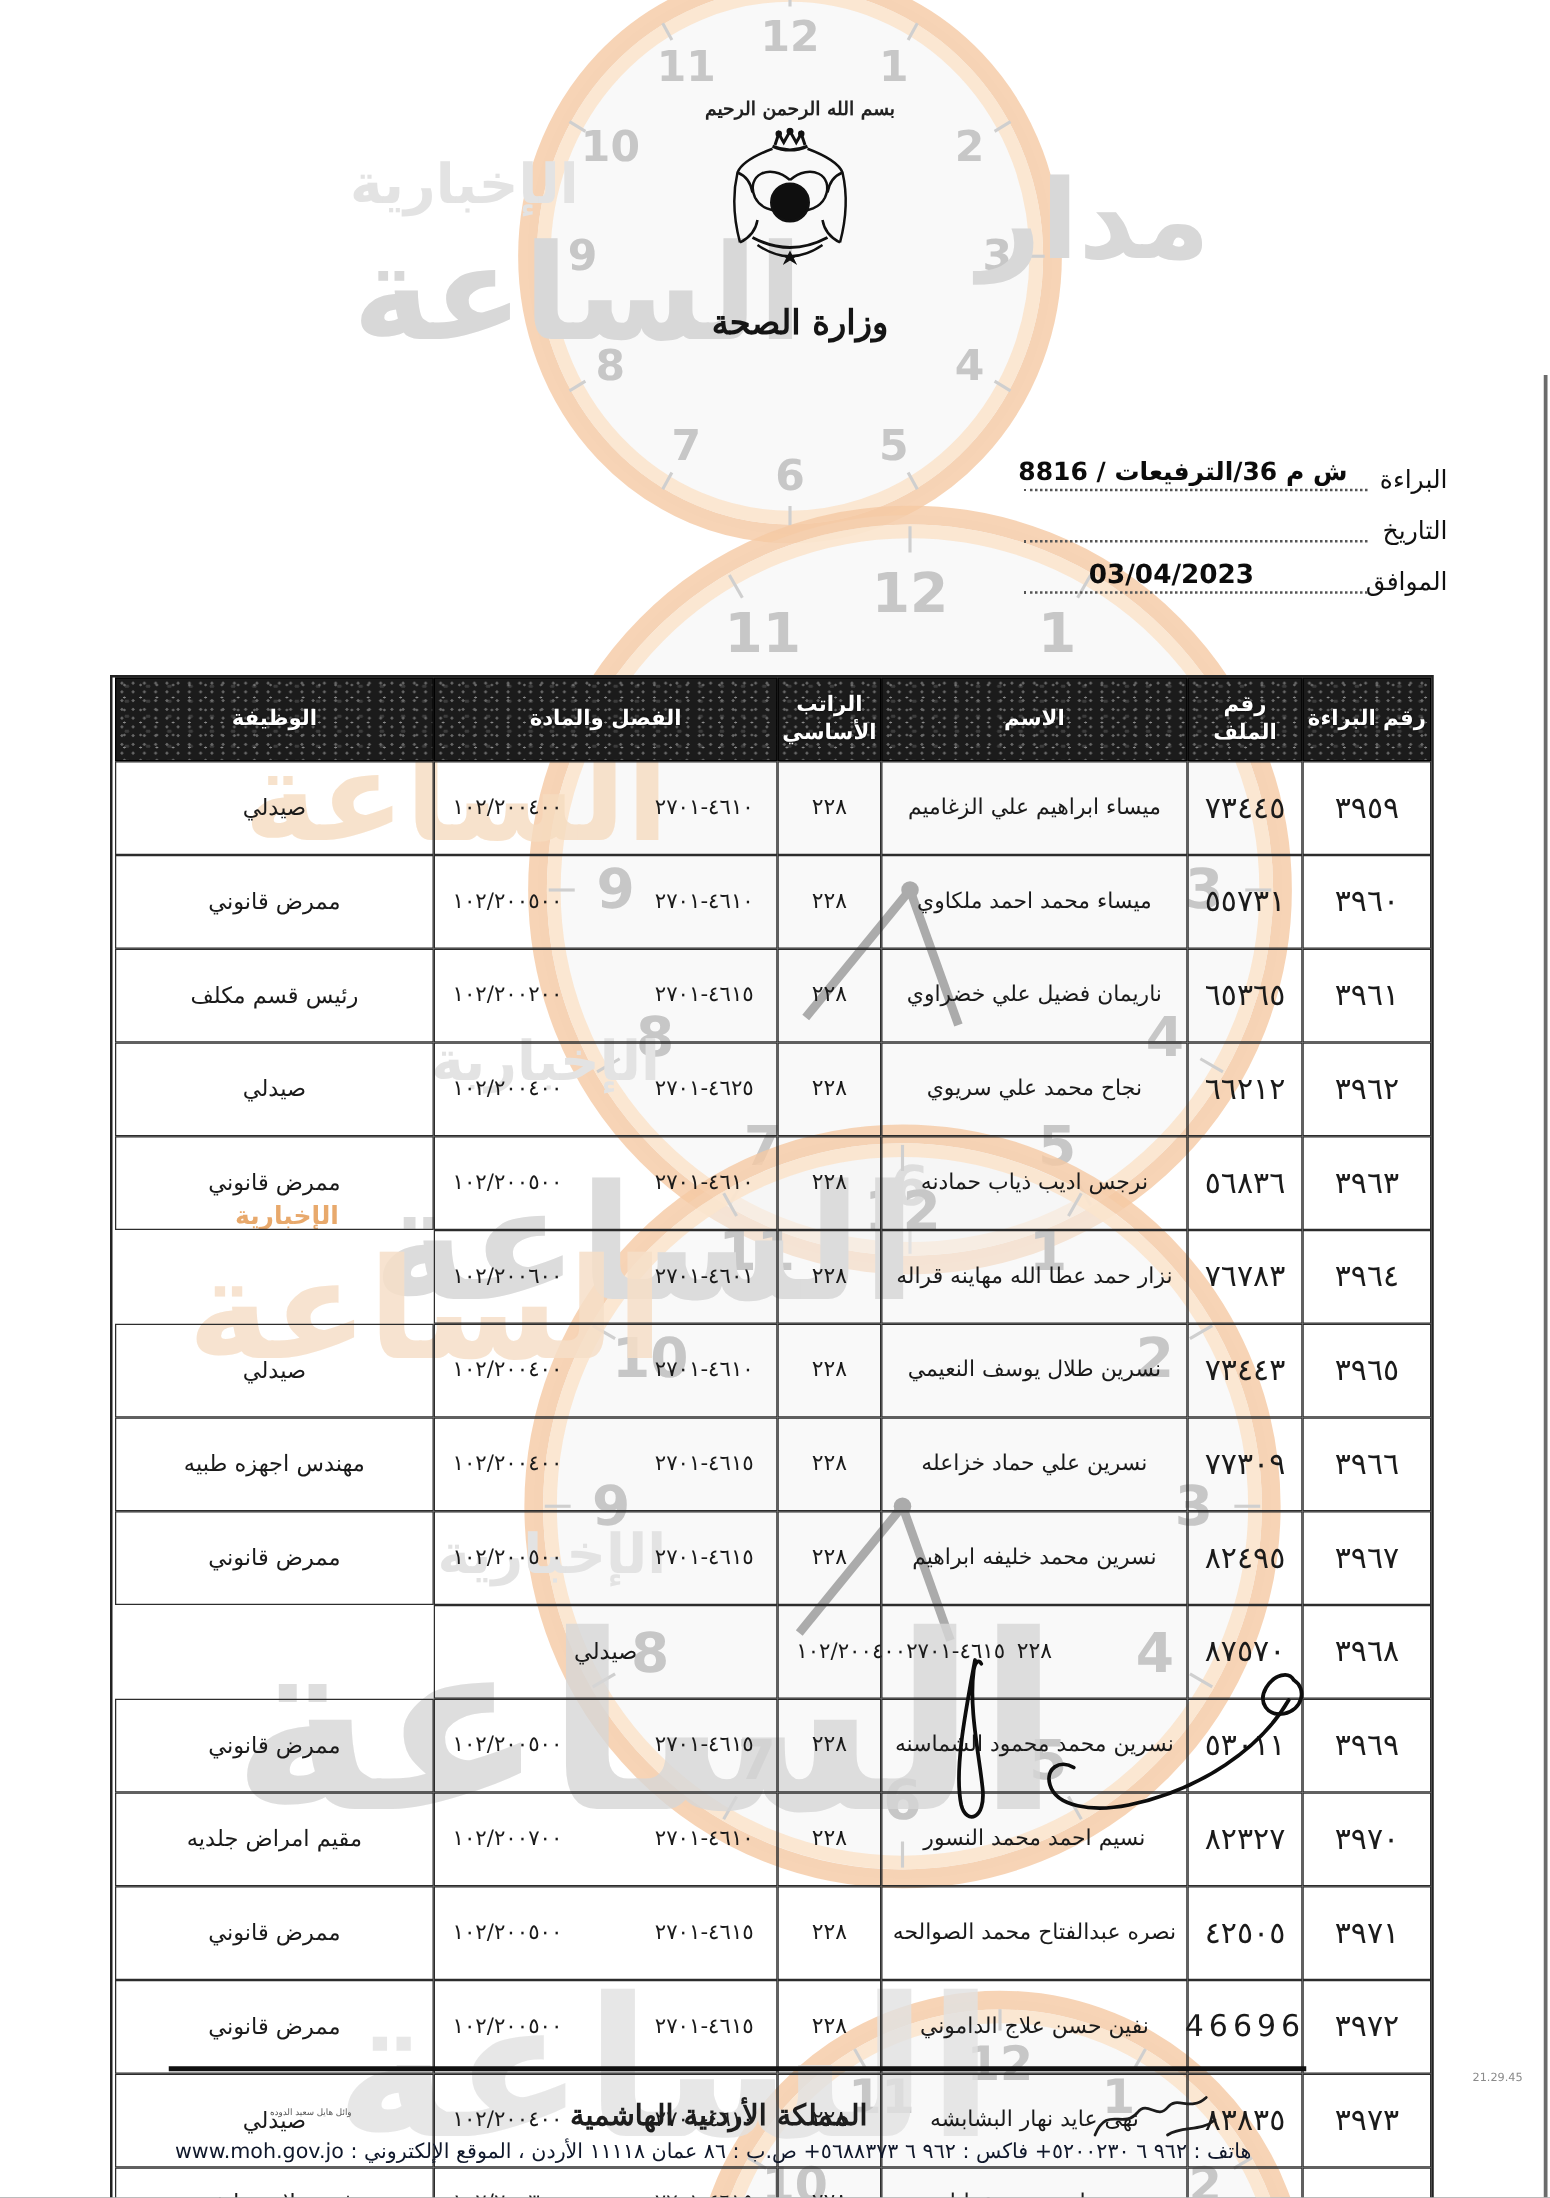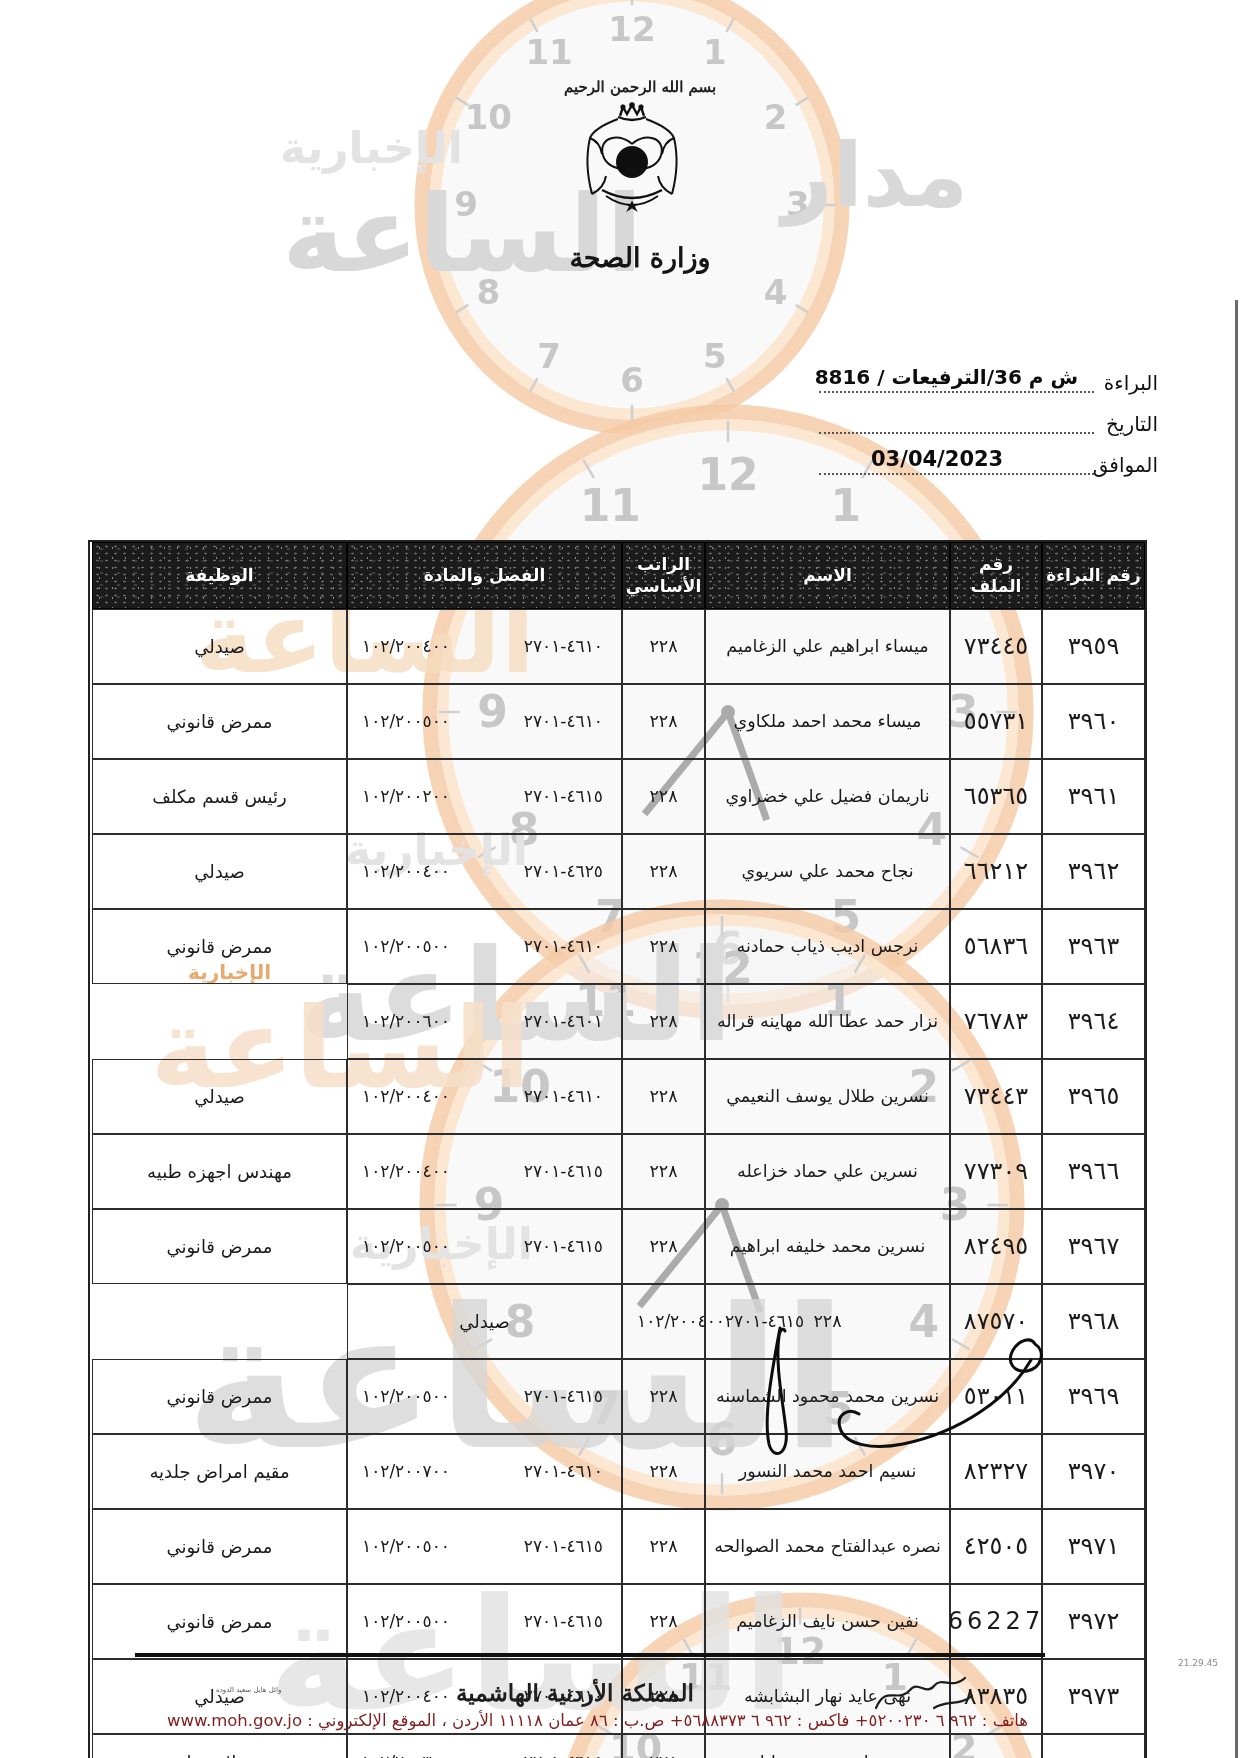--- a/index.html
+++ b/index.html
@@ -58,21 +58,21 @@
   .c-salary{letter-spacing:3px;}
   .c-code{direction:ltr;justify-content:space-between;padding:4px 18px 4px 14px;letter-spacing:1px;font-size:17px;}
   .c-job{letter-spacing:3px;font-size:18px;}
   .trow.last .td{min-height:92px;align-items:flex-start;padding-top:14px;}
   .trow.last .c-code,.trow.last .c-salary{align-items:flex-start;}
   
   .sig{position:absolute;z-index:3;}
   
   .rule{position:absolute;left:135px;top:1653px;width:910px;height:4px;background:#101010;z-index:2;}
   .kingdom{position:absolute;top:1679px;left:0;width:1150px;text-align:center;font-size:23px;font-weight:bold;color:#1d1d1d;z-index:2;font-family:"DejaVu Serif","Liberation Serif",serif;}
-  .contact{position:absolute;top:1711px;left:140px;width:915px;text-align:center;font-size:16.5px;color:#7f1d1d;z-index:2;white-space:nowrap;}
+  .contact{position:absolute;top:1711px;left:140px;width:915px;text-align:left;font-size:16.5px;color:#0f172a;z-index:2;white-space:nowrap;}
   .tiny-note-left{position:absolute;left:216px;top:1686px;font-size:7px;color:#555;z-index:2;}
   .tiny-note-right{position:absolute;left:1178px;top:1658px;font-size:9px;color:#8a8a8a;z-index:2;direction:ltr;}
 </style>
 </head>
 <body>
 
 <div class="page">
 
   <div class="wm">
     <div class="wm-clock" style="left: 388px; top: -51px;"><svg width="488" height="512" style="overflow:visible">
@@ -419,22 +419,22 @@
       <div class="td c-salary">٢٢٨</div>
       <div class="td c-code">
         <span class="code-a">١٠٢/٢٠٠٥٠٠</span>
         <span class="code-b">٤٦١٥-٢٧٠١</span>
       </div>
       <div class="td c-job">ممرض قانوني</div>
     </div>
 
     <div class="trow">
       <div class="td c-serial">٣٩٧٢</div>
-      <div class="td c-file">66227</div>
-      <div class="td c-name">نفين حسن نايف الزغاميم</div>
+      <div class="td c-file">46696</div>
+      <div class="td c-name">نفين حسن علاج الداموني</div>
       <div class="td c-salary">٢٢٨</div>
       <div class="td c-code">
         <span class="code-a">١٠٢/٢٠٠٥٠٠</span>
         <span class="code-b">٤٦١٥-٢٧٠١</span>
       </div>
       <div class="td c-job">ممرض قانوني</div>
     </div>
 
     <div class="trow">
       <div class="td c-serial">٣٩٧٣</div>

